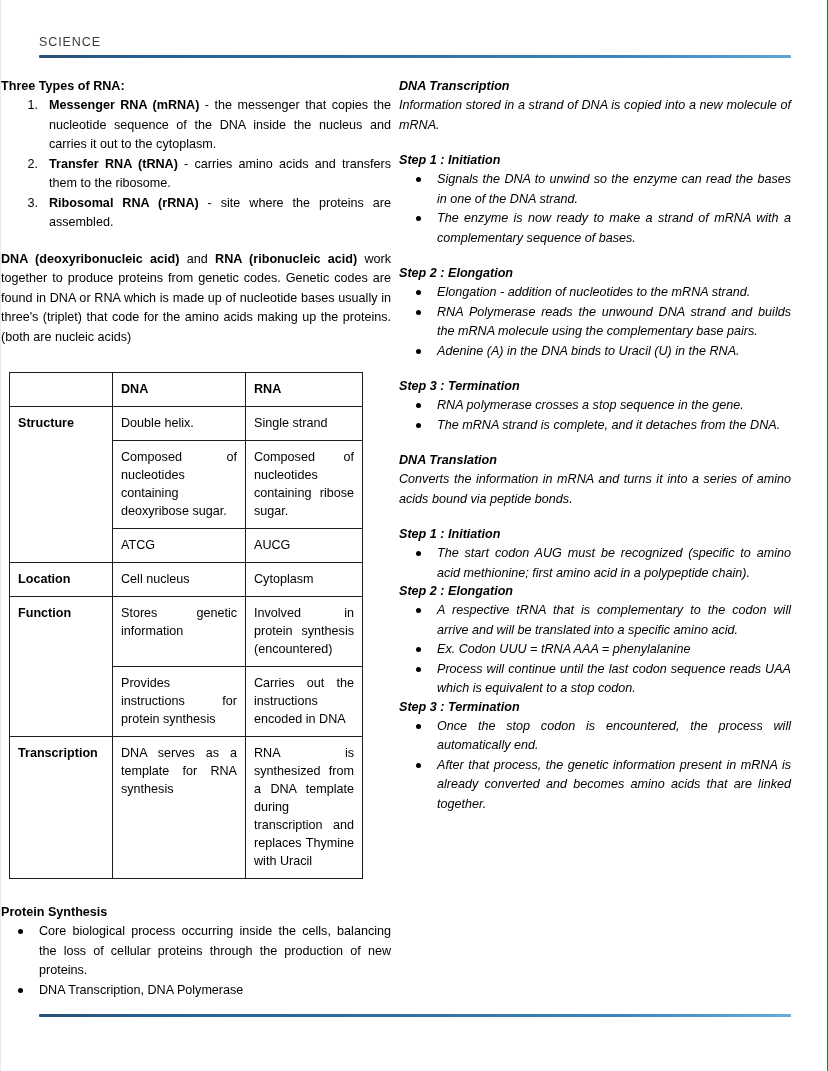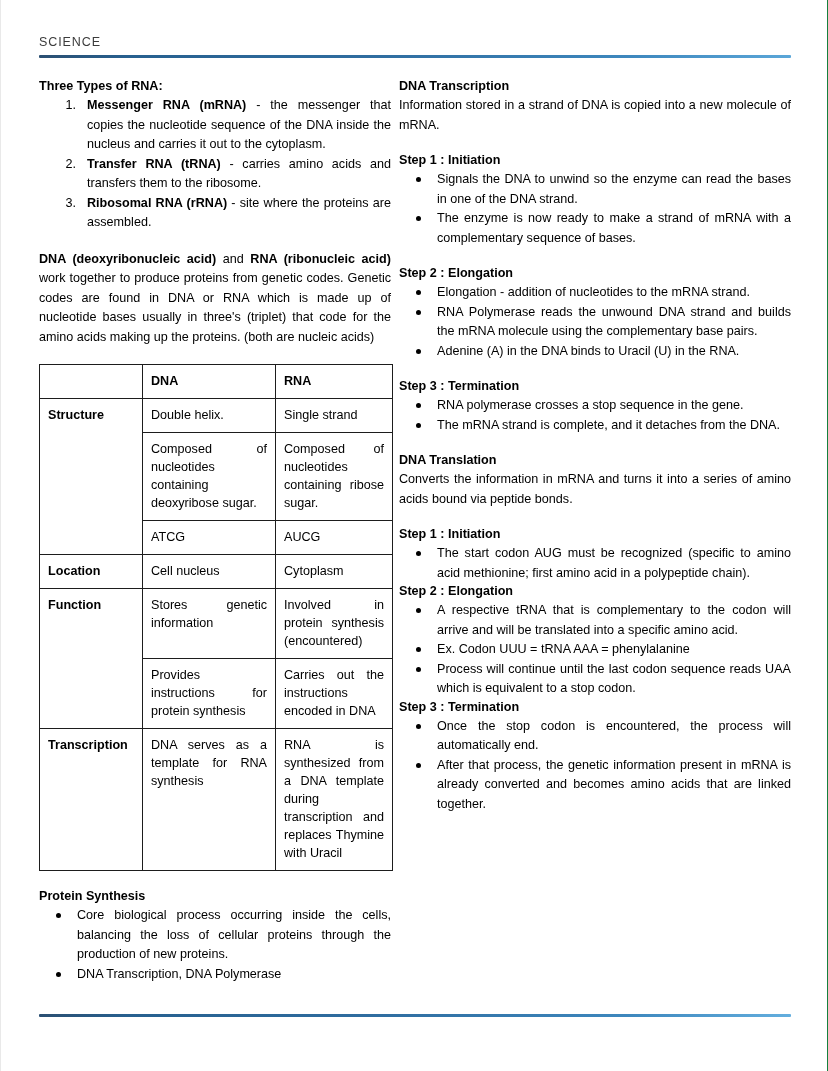--- a/index.html
+++ b/index.html
@@ -61,27 +61,27 @@
     top: 78px;
     width: 828px;
     display: flex;
     align-items: flex-start;
   }
   .col {
     box-sizing: border-box;
   }
   .col-left {
     width: 398px;
-    padding-left: 38px;
     padding-right: 8px;
   }
   .col-right {
     width: 430px;
     padding-left: 0px;
     padding-right: 38px;
+    font-style: italic;
   }
 
   
   .h-bold {
     font-size: 12.6px;
     font-weight: bold;
     line-height: 17px;
     margin: 0 0 1px 0;
   }
   .para {
@@ -139,21 +139,21 @@
     height: 5px;
     border-radius: 50%;
     background: #000;
   }
 
   
   table.cmp {
     border-collapse: collapse;
     width: 353px;
     table-layout: fixed;
-    margin: 0;
+    margin: 8px;
   }
   table.cmp td {
     border: 1.2px solid #1d1d1d;
     vertical-align: top;
     padding: 7px 8px 8px 8px;
     font-size: 12.6px;
     line-height: 18px;
     text-align: justify;
     word-break: normal;
   }

